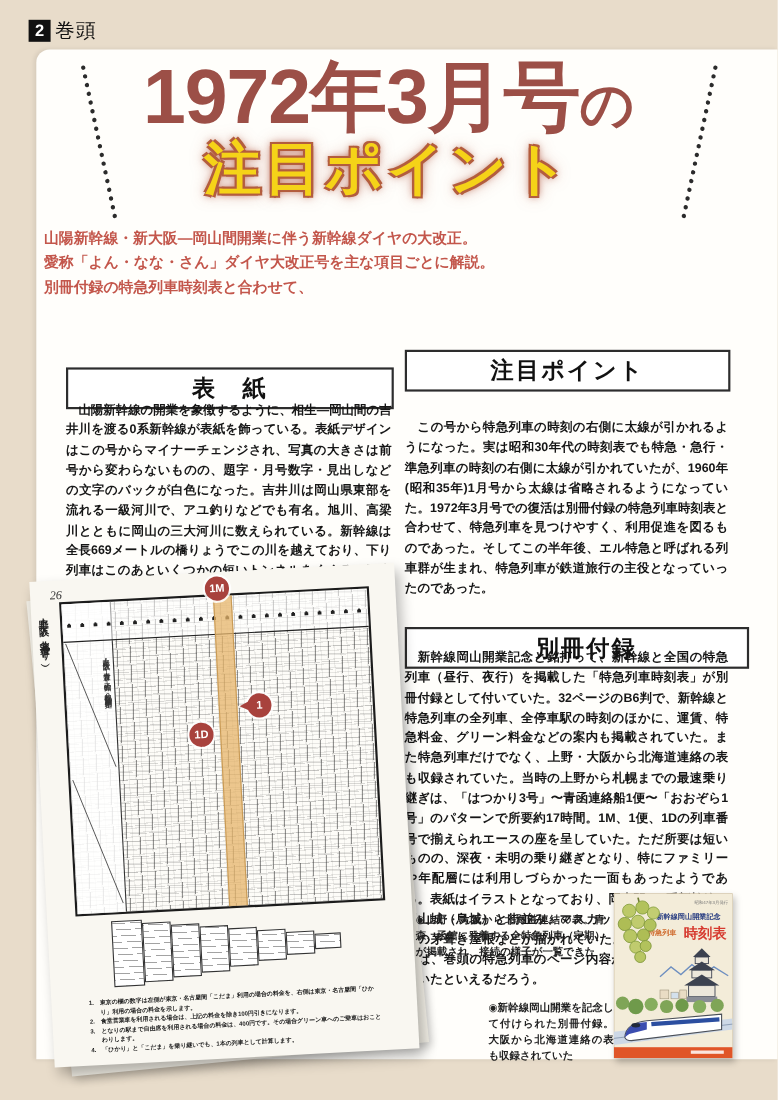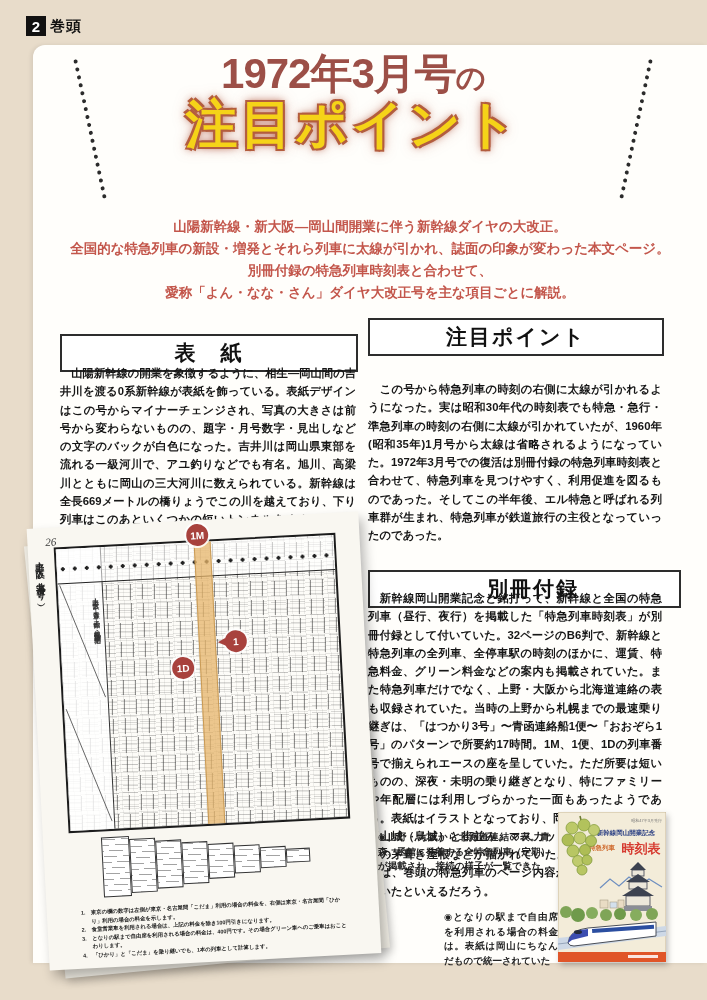--- a/index.html
+++ b/index.html
@@ -11,35 +11,35 @@
   }
   .card{
     position:absolute;left:33px;top:45px;width:674px;height:918px;
     background:#fffefb;border-top-left-radius:12px;
     box-shadow:-2px 0 4px rgba(0,0,0,.08);
   }
   
   .tag{position:absolute;left:26px;top:16px;display:flex;align-items:center;gap:4px;}
   .tag .num{width:20px;height:20px;background:#111;color:#fff;font-weight:bold;
     font-size:15px;display:flex;align-items:center;justify-content:center;}
-  .tag .lbl{font-size:15px;font-weight:bold;color:#111;letter-spacing:1px;}
+  .tag .lbl{font-size:18px;font-weight:normal;color:#111;letter-spacing:1px;}
   
   .title-wrap{position:absolute;left:33px;top:52px;width:640px;text-align:center;}
-  .title-line1{font-size:42px;font-weight:800;color:#9c4f47;letter-spacing:-1px;line-height:1.05;}
+  .title-line1{font-size:70px;font-weight:800;color:#9c4f47;letter-spacing:-1px;line-height:1.05;}
   .title-line1 .suffix{font-size:0.70em;}
   .title-line2{
     font-size:52px;font-weight:800;color:#f5d318;letter-spacing:3px;line-height:1.0;margin-top:2px;
     text-shadow:-2px -2px 0 #b35d3e,2px -2px 0 #b35d3e,-2px 2px 0 #b35d3e,2px 2px 0 #b35d3e,
       0 0 7px rgba(170,70,45,.9),0 0 14px rgba(170,70,45,.55);
   }
   .dotline{position:absolute;width:0;height:142px;border-left:4px dotted #2b2b2b;}
   .dotline.l{left:88px;top:58px;transform:rotate(-12deg);}
   .dotline.r{left:634px;top:58px;transform:rotate(12deg);}
   
-  .intro{position:absolute;left:40px;top:216px;width:660px;text-align:center;
+  .intro{position:absolute;left:40px;top:206px;width:660px;
     color:#c3564b;font-weight:800;font-size:13.5px;line-height:22px;}
   
   .colbox{position:absolute;border:2px solid #2d2d2d;background:#fff;
     display:flex;align-items:center;justify-content:center;
     font-size:21px;font-weight:800;color:#111;letter-spacing:2px;height:34px;}
   .hd-cover{left:60px;top:334px;width:294px;}
   .hd-ltd{left:368px;top:318px;width:292px;}
   .hd-sup{left:368px;top:570px;width:292px;padding-left:17px;}
   .body-text{position:absolute;font-size:11.3px;line-height:18.3px;font-weight:600;
     color:#161616;text-align:justify;word-break:break-all;}
@@ -115,23 +115,22 @@
 <div class="dotline l"></div>
 <div class="dotline r"></div>
 
 <div class="title-wrap">
   <div class="title-line1"><span>1972年3月号</span><span class="suffix">の</span></div>
   <div class="title-line2">注目ポイント</div>
 </div>
 
 <div class="intro">
   <div>山陽新幹線・新大阪―岡山間開業に伴う新幹線ダイヤの大改正。</div>
-  <div>全国的な特急列車の新設・増発とそれら列車に太線が引かれ、誌面の印象が変わった本文ページ。</div>
+  <div>愛称「よん・なな・さん」ダイヤ大改正号を主な項目ごとに解説。</div>
   <div>別冊付録の特急列車時刻表と合わせて、</div>
-  <div>愛称「よん・なな・さん」ダイヤ大改正号を主な項目ごとに解説。</div>
 </div>
 
 <div class="colbox hd-cover">表　紙</div>
 <div class="body-text bt-cover">　山陽新幹線の開業を象徴するように、相生―岡山間の吉井川を渡る0系新幹線が表紙を飾っている。表紙デザインはこの号からマイナーチェンジされ、写真の大きさは前号から変わらないものの、題字・月号数字・見出しなどの文字のバックが白色になった。吉井川は岡山県東部を流れる一級河川で、アユ釣りなどでも有名。旭川、高梁川とともに岡山の三大河川に数えられている。新幹線は全長669メートルの橋りょうでこの川を越えており、下り列車はこのあといくつかの短いトンネルをくぐると岡山平野に出る。終点・岡山駅はまもなくである。</div>
 
 <div class="colbox hd-ltd">注目ポイント</div>
 <div class="body-text bt-ltd">　この号から特急列車の時刻の右側に太線が引かれるようになった。実は昭和30年代の時刻表でも特急・急行・準急列車の時刻の右側に太線が引かれていたが、1960年(昭和35年)1月号から太線は省略されるようになっていた。1972年3月号での復活は別冊付録の特急列車時刻表と合わせて、特急列車を見つけやすく、利用促進を図るものであった。そしてこの半年後、エル特急と呼ばれる列車群が生まれ、特急列車が鉄道旅行の主役となっていったのであった。</div>
 
 <div class="colbox hd-sup">別冊付録</div>
 <div class="body-text bt-sup">　新幹線岡山開業記念と銘打って、新幹線と全国の特急列車（昼行、夜行）を掲載した「特急列車時刻表」が別冊付録として付いていた。32ページのB6判で、新幹線と特急列車の全列車、全停車駅の時刻のほかに、運賃、特急料金、グリーン料金などの案内も掲載されていた。また特急列車だけでなく、上野・大阪から北海道連絡の表も収録されていた。当時の上野から札幌までの最速乗り継ぎは、「はつかり3号」〜青函連絡船1便〜「おおぞら1号」のパターンで所要約17時間。1M、1便、1Dの列車番号で揃えられエースの座を呈していた。ただ所要は短いものの、深夜・未明の乗り継ぎとなり、特にファミリーや年配層には利用しづらかった一面もあったようである。表紙はイラストとなっており、岡山駅の0系新幹線、岡山城（烏城）と街並み、マスカット、後楽園内・延養亭の茅葺き屋根などが描かれていた。現在の時刻表でいえば、巻頭の特急列車のページ内容がそっくり別冊化していたといえるだろう。</div>
@@ -184,21 +183,21 @@
         </div>
       <div class="tnote">
           <span class="n">4.</span>
           <span>「ひかり」と「こだま」を乗り継いでも、1本の列車として計算します。</span>
         </div>
     </div>
   </div>
 </div>
 
 <div class="caption cap1">◉上野・大阪から北海道連結の表。青森、函館に発着する全特急列車（定期）が掲載され、接続の様子が一覧できた</div>
-<div class="caption cap2">◉となりの駅まで自由席を利用される場合の料金は。表紙は岡山にちなんだもので統一されていた</div>
+<div class="caption cap2">◉新幹線岡山開業を記念して付けられた別冊付録。大阪から北海道連絡の表も収録されていた</div>
 
 <div class="booklet">
   <svg width="108" height="150" viewBox="0 0 108 150">
     <rect x="0" y="0" width="108" height="150" fill="#f3ecd9" stroke="#c9b99a" stroke-width="1"></rect>
     <text x="104" y="10" font-size="4" fill="#777" text-anchor="end">昭和47年3月発行</text>
     <text x="68" y="23" font-size="6.5" font-weight="bold" fill="#253a80" text-anchor="middle">新幹線岡山開業記念</text>
     <text x="44" y="38" font-size="6.5" font-weight="bold" fill="#cf6a2c" text-anchor="middle">特急列車</text>
     <text x="83" y="41" font-size="13" font-weight="bold" fill="#d63a2f" text-anchor="middle">時刻表</text>
     <g>
       <line x1="22" y1="4" x2="24" y2="12" stroke="#6b7a33" stroke-width="1.5"></line>

